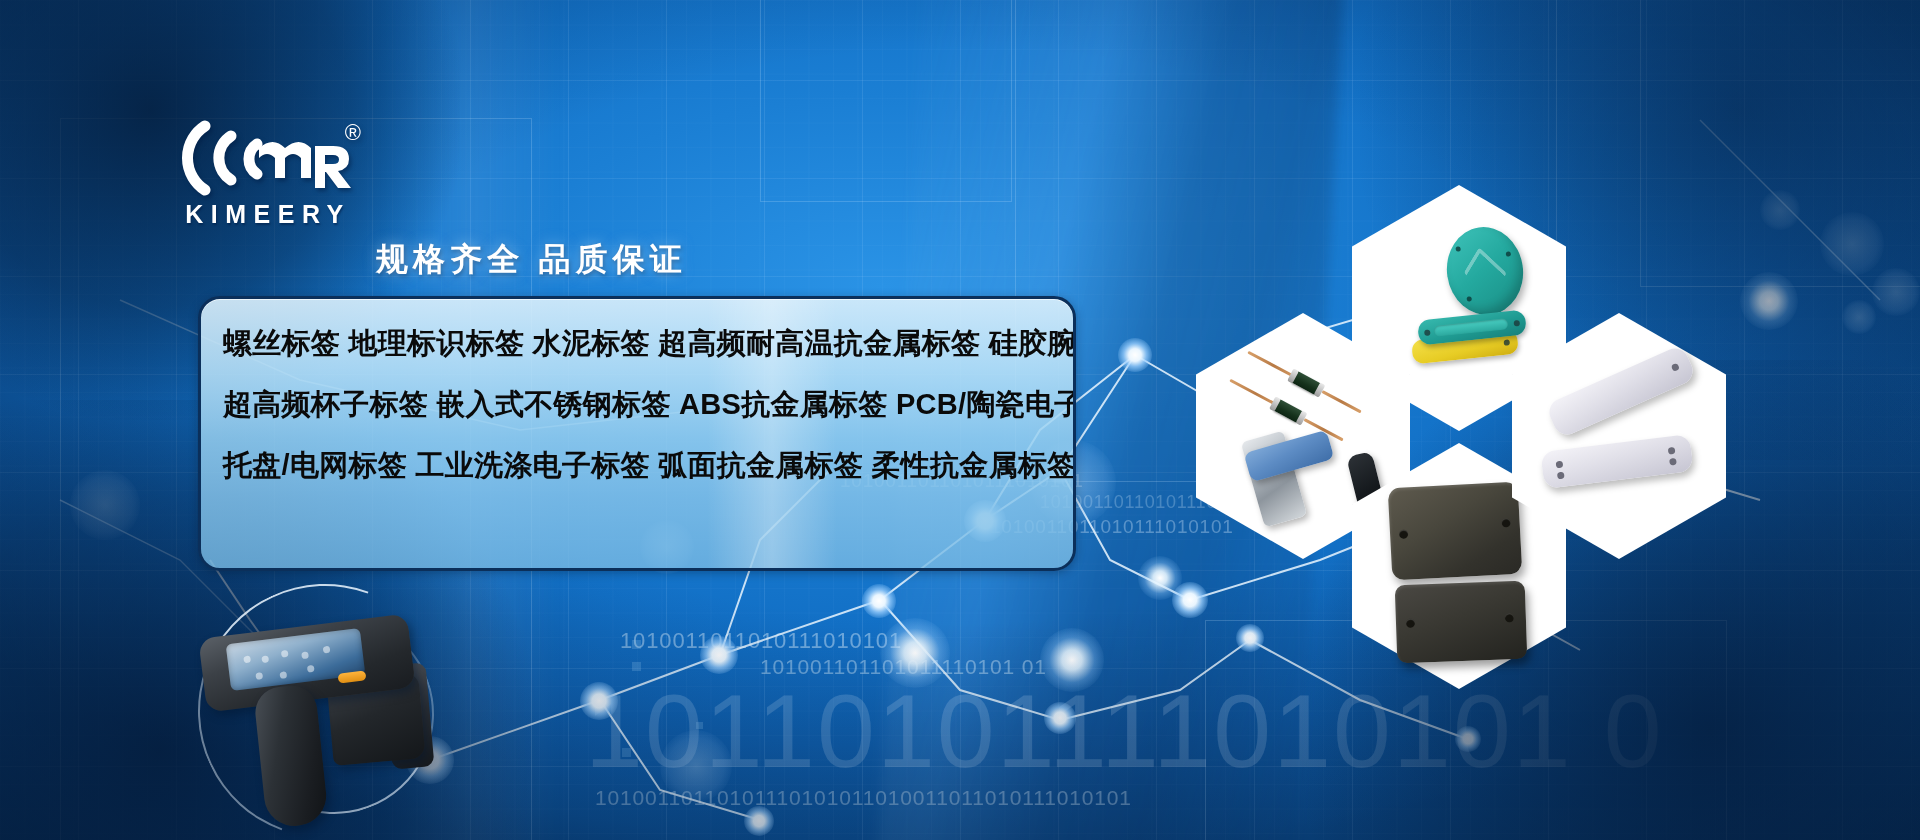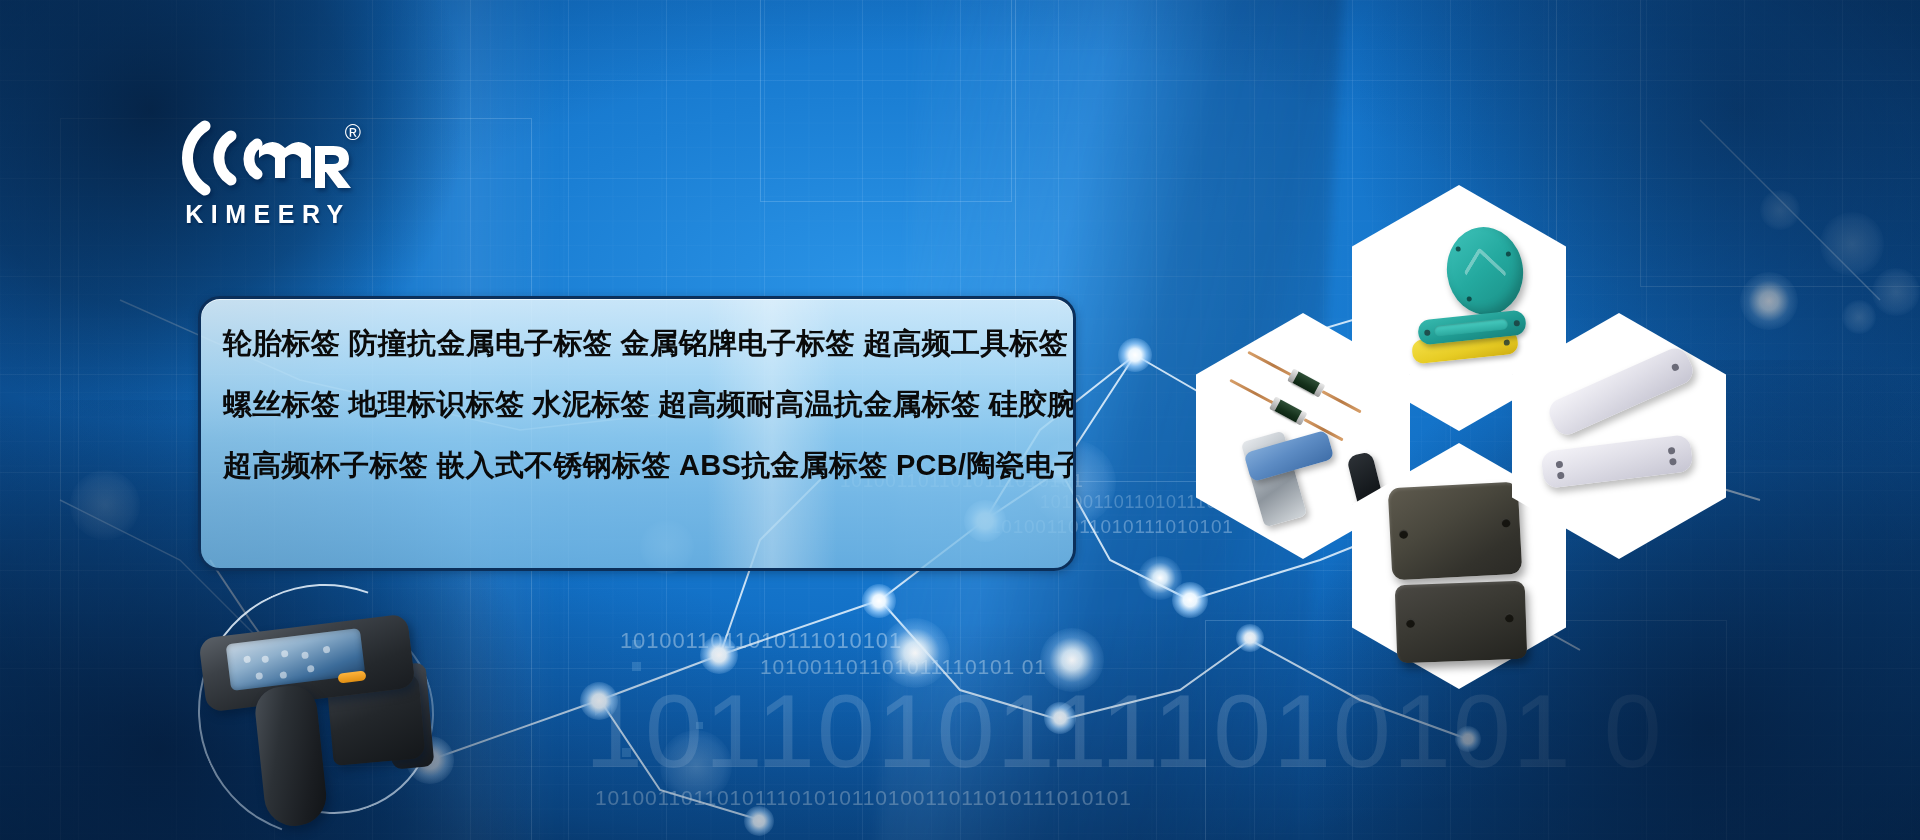--- a/index.html
+++ b/index.html
@@ -468,26 +468,27 @@
         <g fill="#ffffff">
           <path d="M84,30 q14,-12 26,0 q14,-12 26,0 L136,60 L126,60 L126,40 q-8,-8 -16,0 L110,60 L100,60 L100,40 q-8,-8 -16,0 L84,60 Z"></path>
           <path d="M140,28 h18 q16,0 16,13 q0,10 -11,12 l13,17 h-13 l-12,-16 h-1 v16 h-10 Z M150,37 v9 h8 q6,0 6,-4.5 q0,-4.5 -6,-4.5 Z"></path>
         </g>
       </svg>
       <span class="logo-reg">®</span>
     </div>
     <div class="logo-word">KIMEERY</div>
   </div>
 
+  <div class="subline">规格齐全    品质保证</div>
 
   <div class="panel">
     <div class="panel-sheen"></div>
-    <div class="panel-row">轮胎标签   防撞抗金属电子标签   金属铭牌电子标签  超高频工具标签</div>
     <div class="panel-row">螺丝标签  地理标识标签  水泥标签  超高频耐高温抗金属标签  硅胶腕带</div>
     <div class="panel-row">超高频杯子标签  嵌入式不锈钢标签  ABS抗金属标签  PCB/陶瓷电子标签</div>
+    <div class="panel-row">托盘/电网标签  工业洗涤电子标签  弧面抗金属标签  柔性抗金属标签</div>
   </div>
 
   <div class="hexgroup">
 
     <div class="hex hex-tm"></div>
     <div class="prod" style="left:297px;top:42px;">
       <div class="disc">
         <div class="chev"></div>
         <div class="scr" style="left:12px;top:16px;"></div>
         <div class="scr" style="right:10px;top:28px;"></div>

